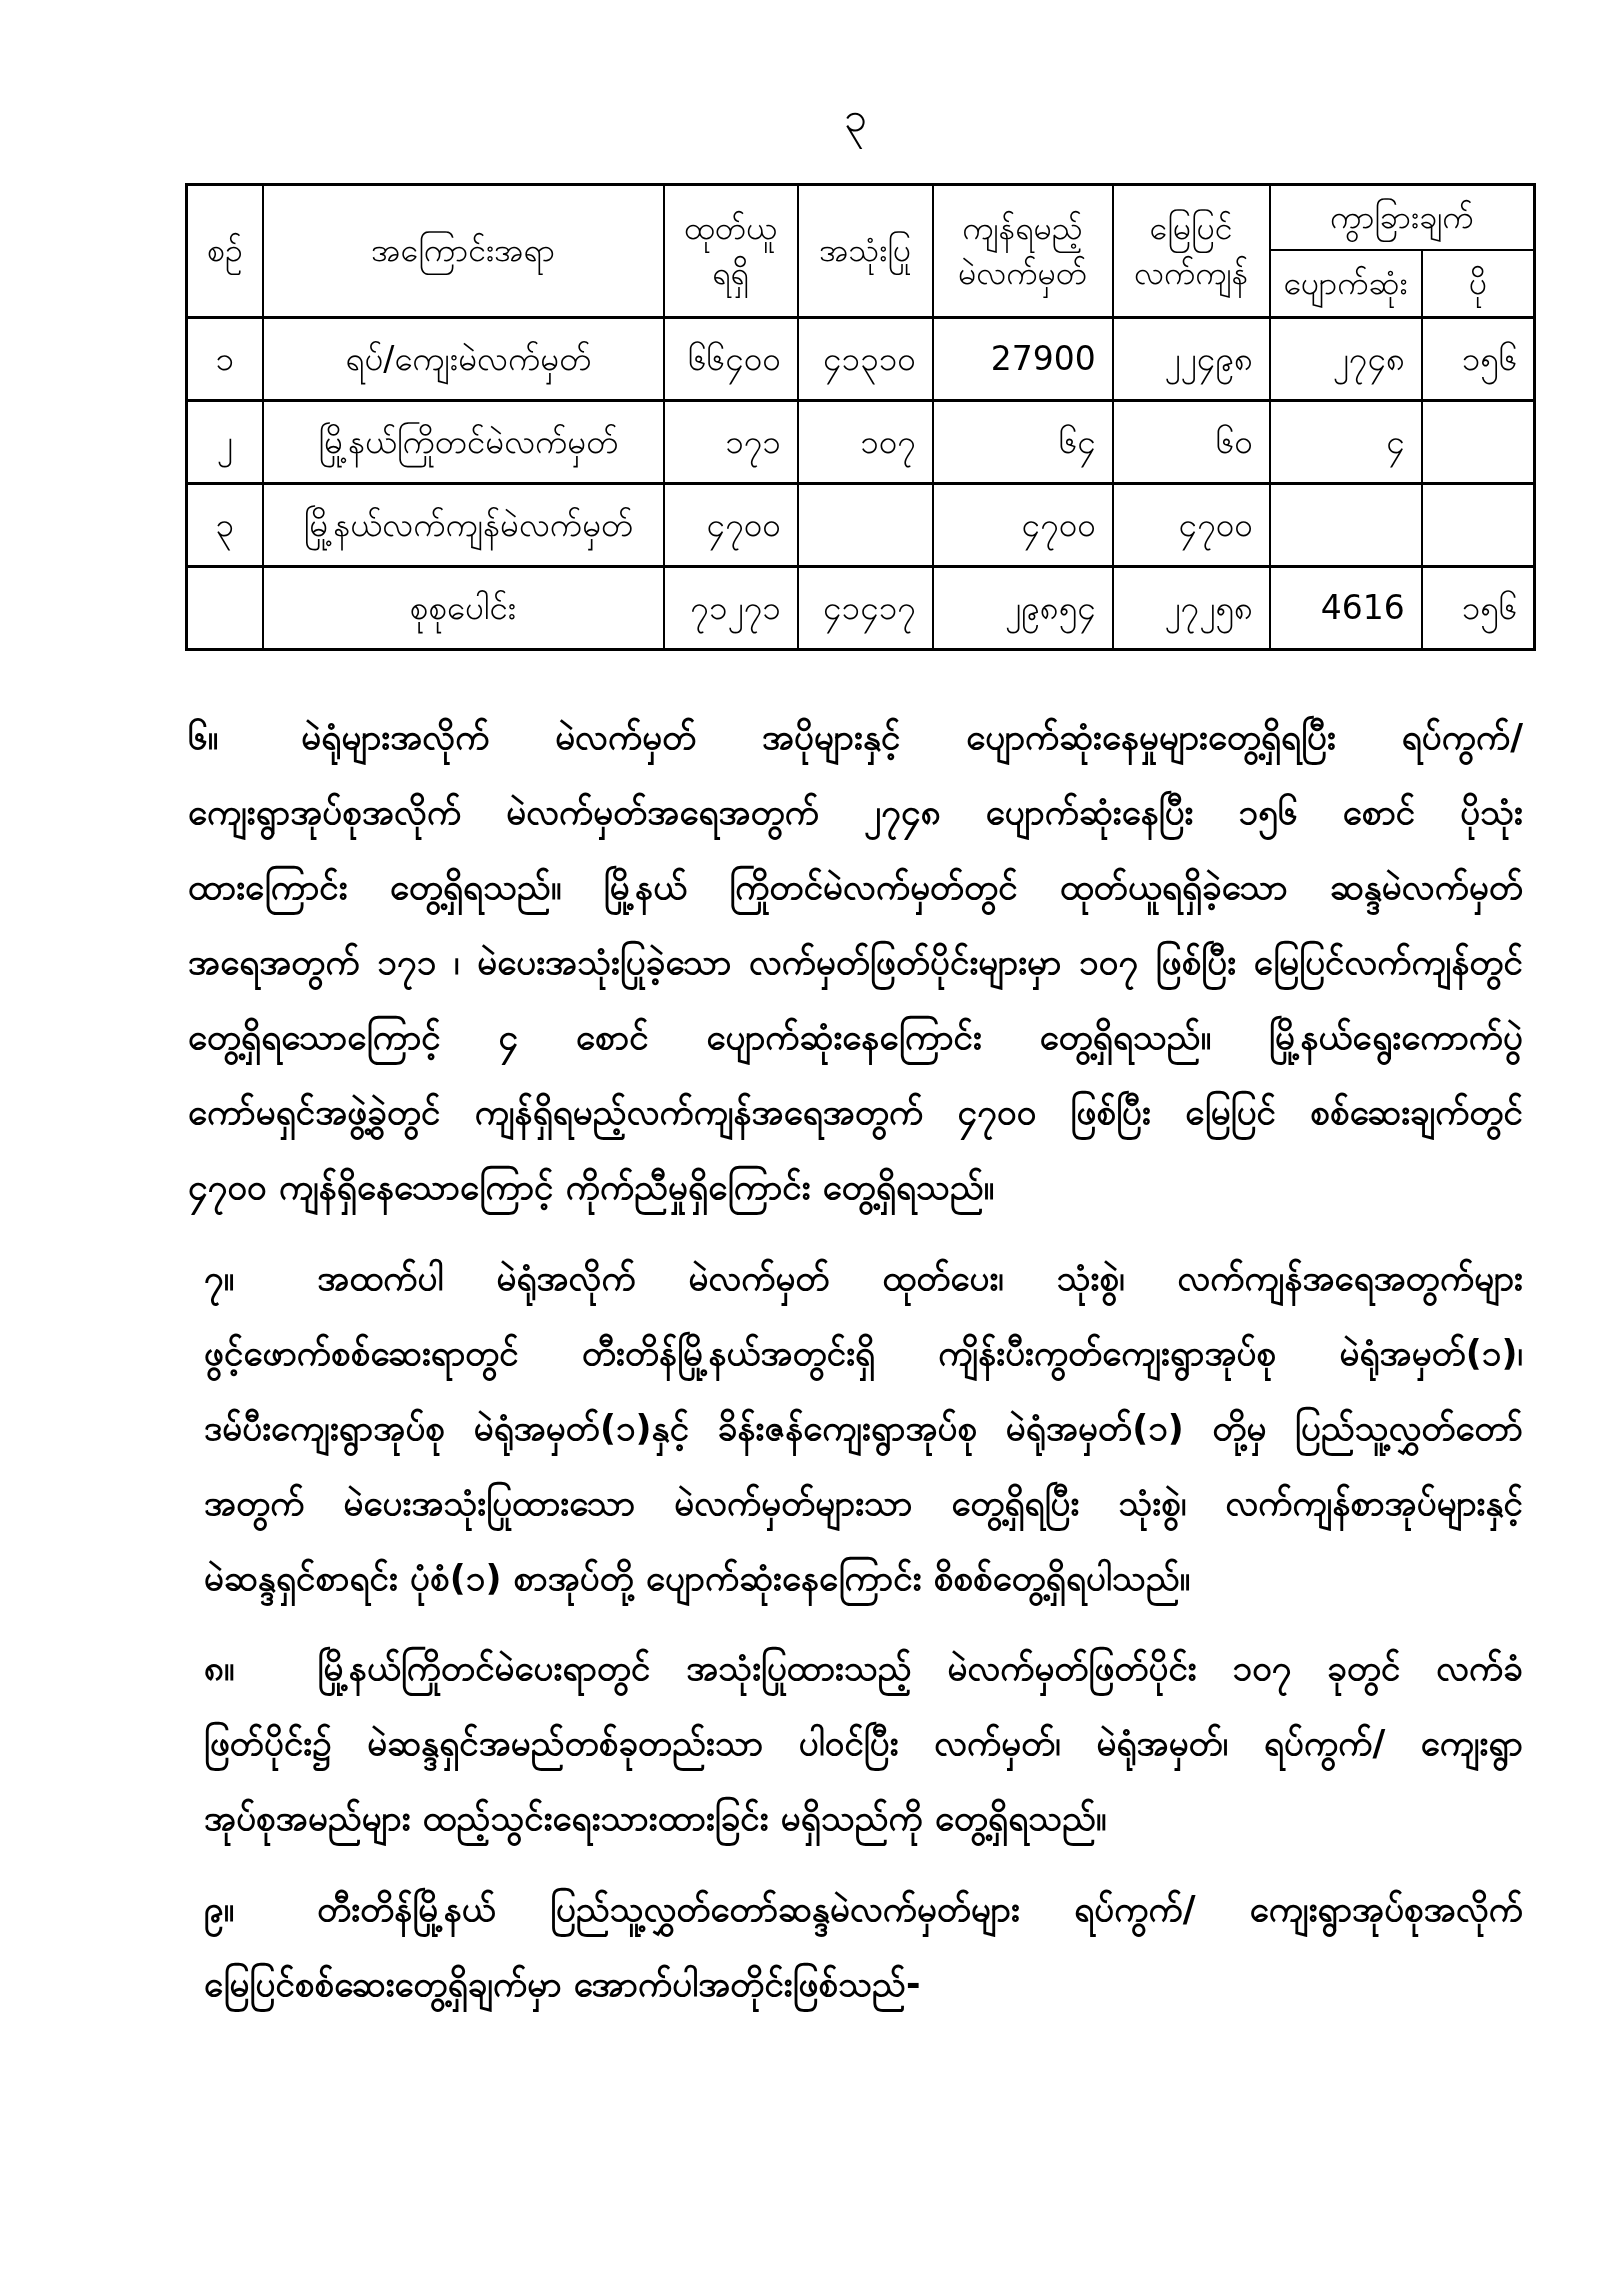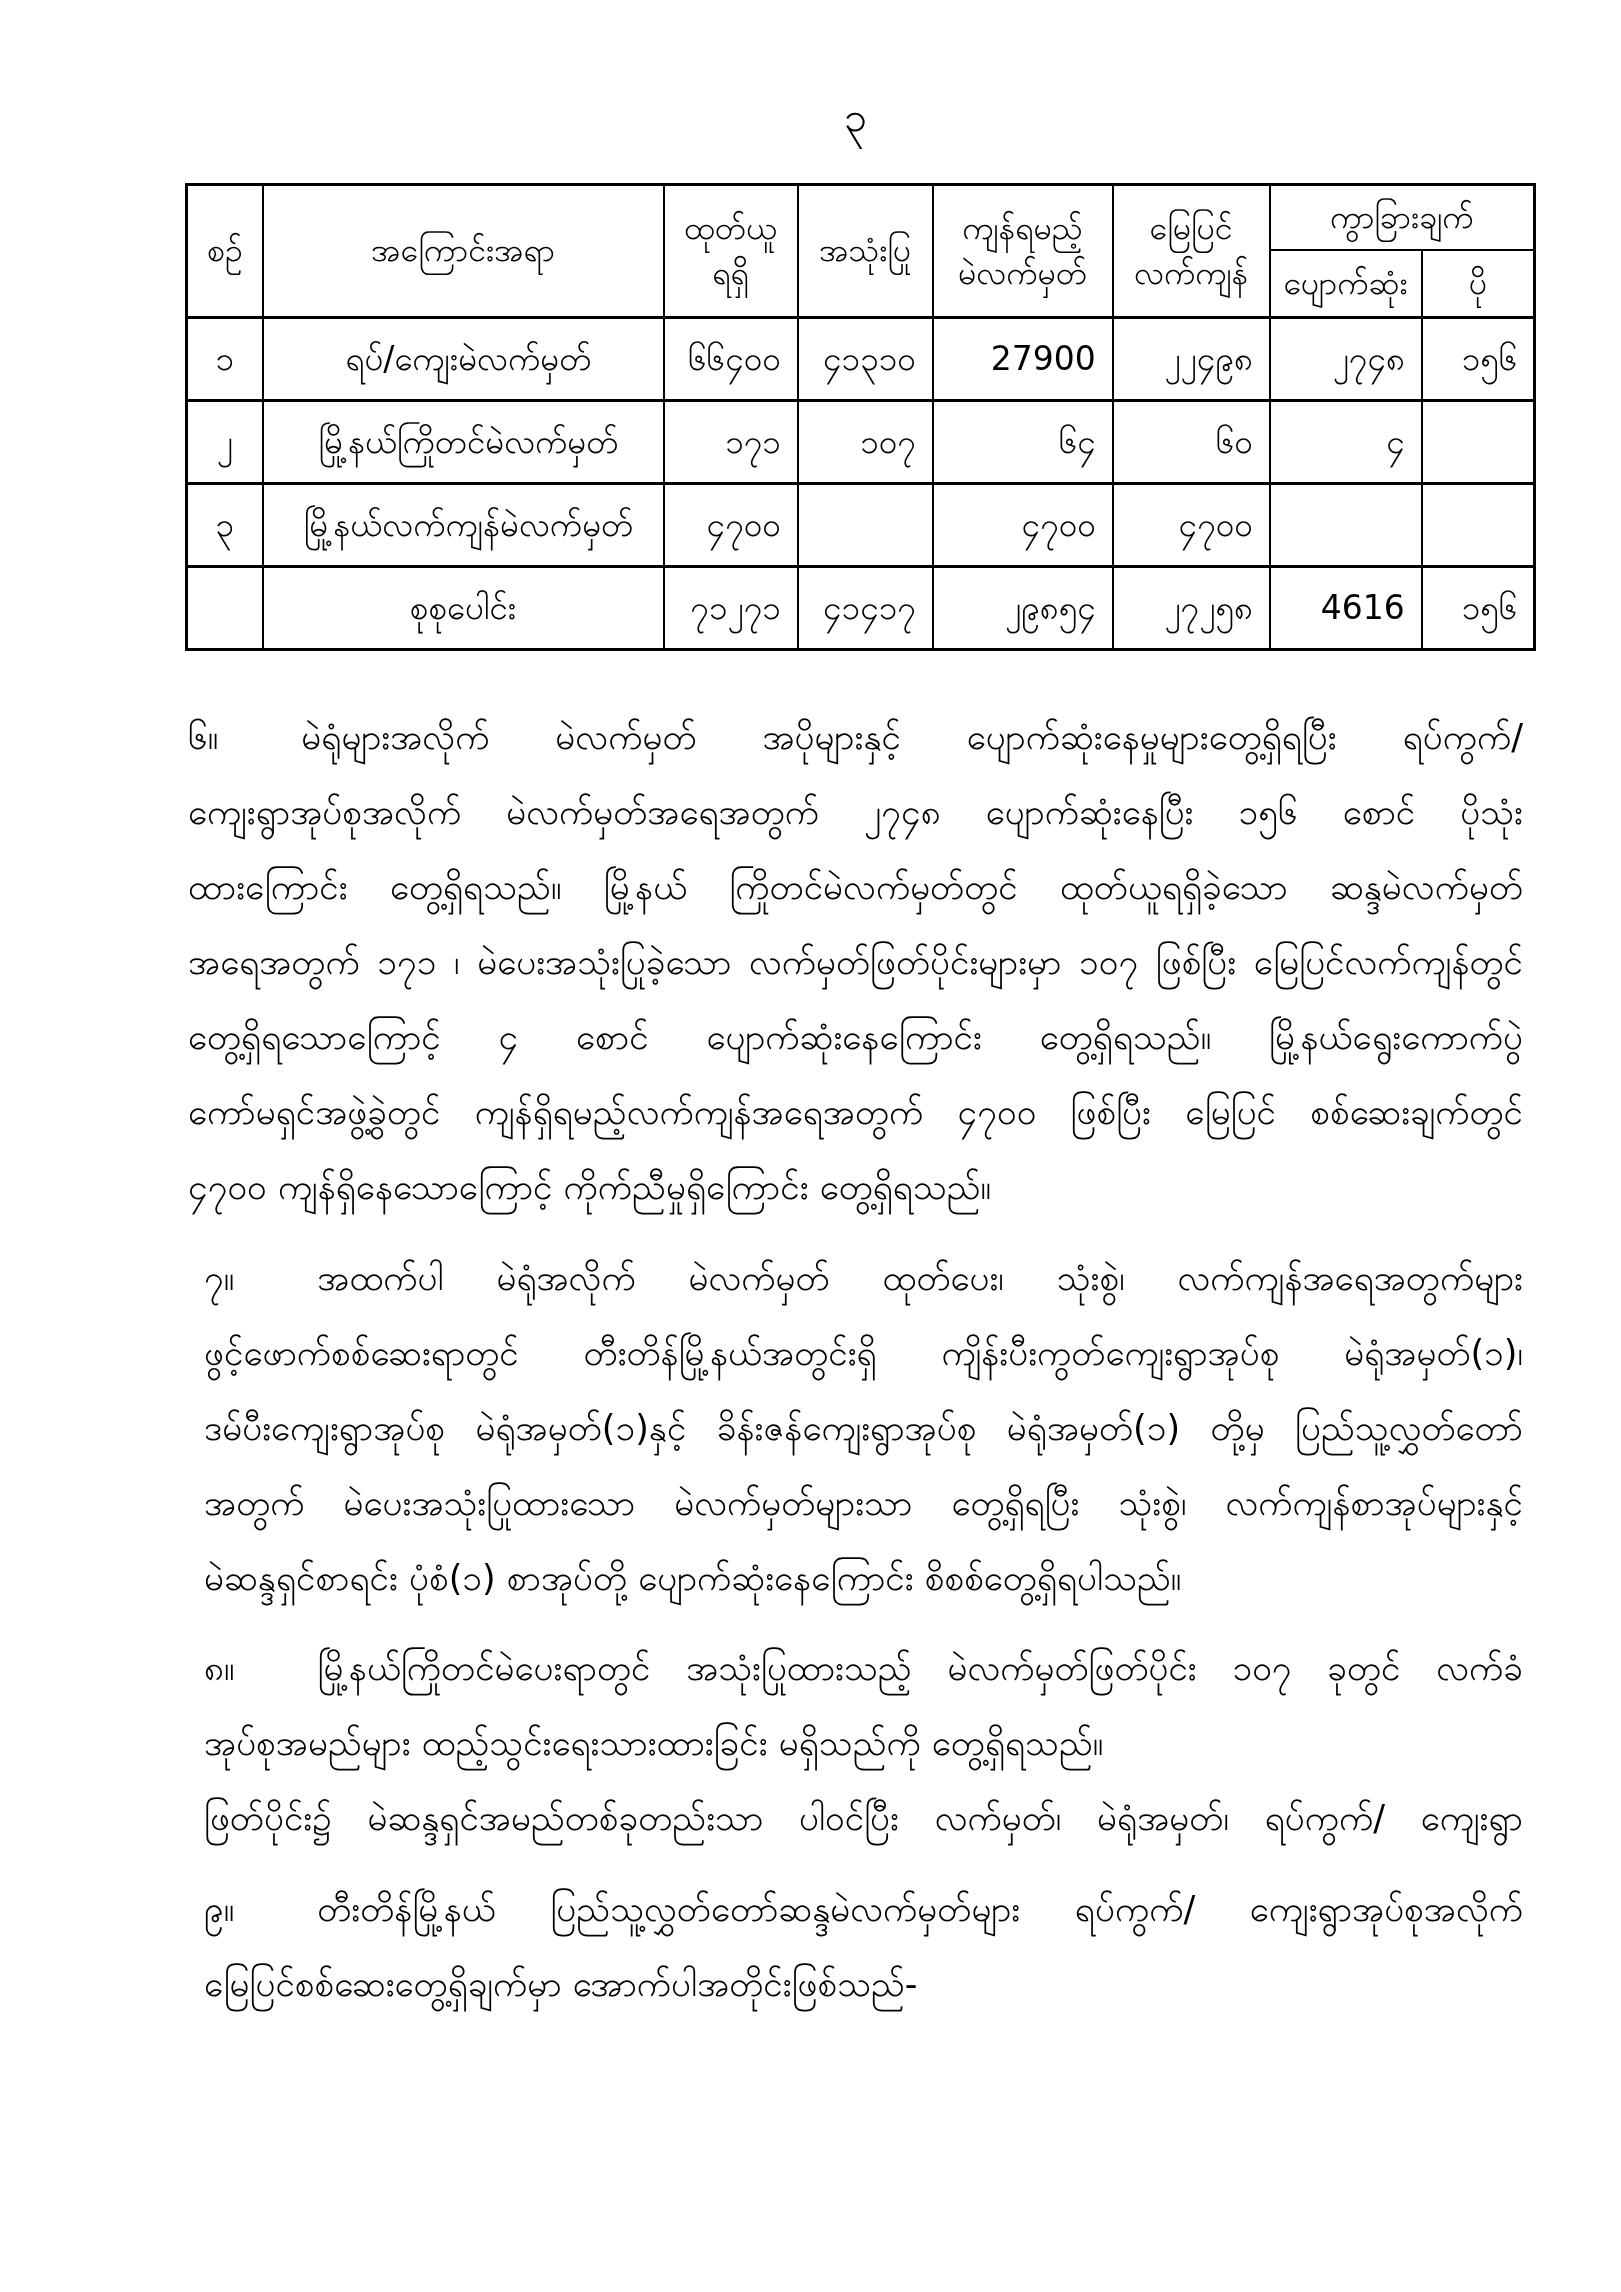--- a/index.html
+++ b/index.html
@@ -75,20 +75,21 @@
   }
   .paragraph { margin: 0; }
   .paragraph + .paragraph { margin-top: 15.7px; margin-left: 16px; }
   .line {
     height: 75px;
     line-height: 75px;
     overflow: hidden;
     text-align: justify;
     text-align-last: justify;
     white-space: normal;
+    font-weight: bold;
   }
   .line.last {
     text-align: center;
     text-align-last: left;
   }
   .pnum { display: inline-block; }
   .gap { display: inline-block; width: 83px; }
 </style>
 </head>
 <body>
@@ -193,22 +194,22 @@
     <div class="paragraph">
       <div class="line first"><span class="pnum">၇။</span><span class="gap"></span><span>အထက်ပါ မဲရုံအလိုက် မဲလက်မှတ် ထုတ်ပေး၊ သုံးစွဲ၊ လက်ကျန်အရေအတွက်များ</span></div>
       <div class="line">ဖွင့်ဖောက်စစ်ဆေးရာတွင် တီးတိန်မြို့နယ်အတွင်းရှိ ကျိန်းပီးကွတ်ကျေးရွာအုပ်စု မဲရုံအမှတ်(၁)၊</div>
       <div class="line">ဒမ်ပီးကျေးရွာအုပ်စု မဲရုံအမှတ်(၁)နှင့် ခိန်းဇန်ကျေးရွာအုပ်စု မဲရုံအမှတ်(၁) တို့မှ ပြည်သူ့လွှတ်တော်</div>
       <div class="line">အတွက် မဲပေးအသုံးပြုထားသော မဲလက်မှတ်များသာ တွေ့ရှိရပြီး သုံးစွဲ၊ လက်ကျန်စာအုပ်များနှင့်</div>
       <div class="line last">မဲဆန္ဒရှင်စာရင်း ပုံစံ(၁) စာအုပ်တို့ ပျောက်ဆုံးနေကြောင်း စိစစ်တွေ့ရှိရပါသည်။</div>
     </div>
 
     <div class="paragraph">
       <div class="line first"><span class="pnum">၈။</span><span class="gap"></span><span>မြို့နယ်ကြိုတင်မဲပေးရာတွင် အသုံးပြုထားသည့် မဲလက်မှတ်ဖြတ်ပိုင်း ၁၀၇ ခုတွင် လက်ခံ</span></div>
+      <div class="line">ဖြတ်ပိုင်း၌ မဲဆန္ဒရှင်အမည်တစ်ခုတည်းသာ ပါဝင်ပြီး လက်မှတ်၊ မဲရုံအမှတ်၊ ရပ်ကွက်/ ကျေးရွာ</div>
       <div class="line last">အုပ်စုအမည်များ ထည့်သွင်းရေးသားထားခြင်း မရှိသည်ကို တွေ့ရှိရသည်။</div>
-      <div class="line">ဖြတ်ပိုင်း၌ မဲဆန္ဒရှင်အမည်တစ်ခုတည်းသာ ပါဝင်ပြီး လက်မှတ်၊ မဲရုံအမှတ်၊ ရပ်ကွက်/ ကျေးရွာ</div>
     </div>
 
     <div class="paragraph">
       <div class="line first"><span class="pnum">၉။</span><span class="gap"></span><span>တီးတိန်မြို့နယ် ပြည်သူ့လွှတ်တော်ဆန္ဒမဲလက်မှတ်များ ရပ်ကွက်/ ကျေးရွာအုပ်စုအလိုက်</span></div>
       <div class="line last">မြေပြင်စစ်ဆေးတွေ့ရှိချက်မှာ အောက်ပါအတိုင်းဖြစ်သည်-</div>
     </div>
 
   </div>
 
 </div>

